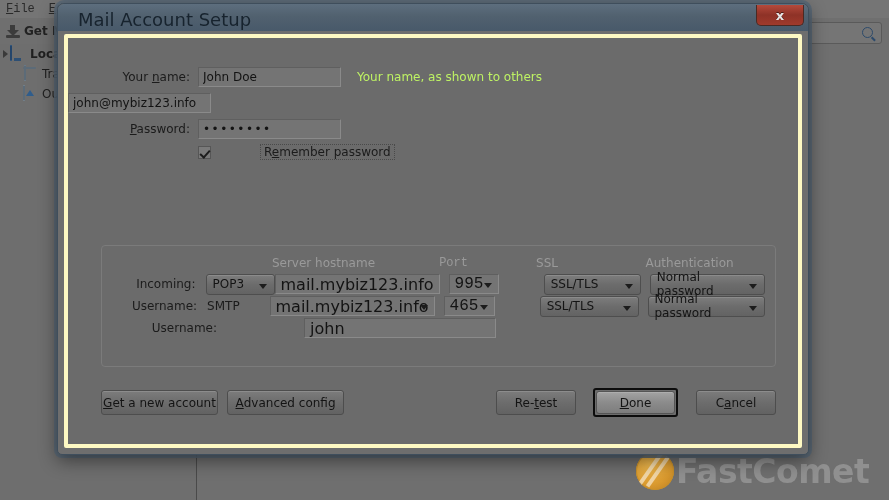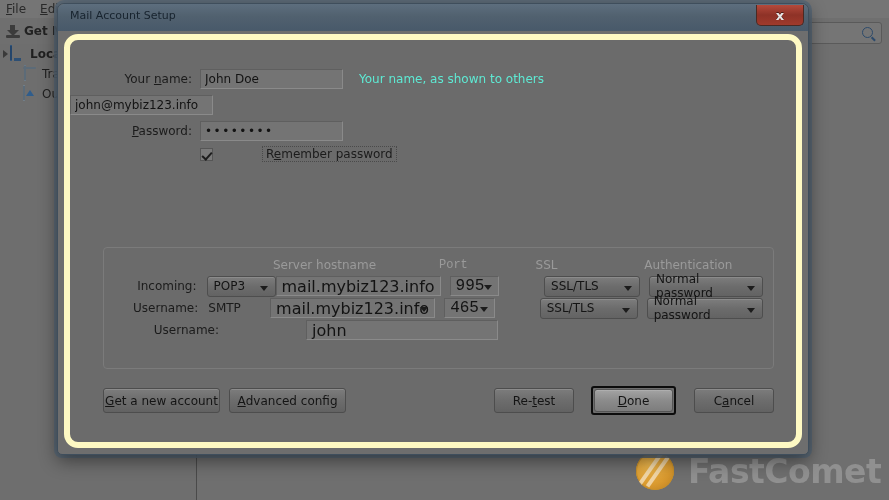--- a/index.html
+++ b/index.html
@@ -30,20 +30,21 @@
     height: 18px;
     background: #757575;
     display: flex;
     align-items: center;
     padding-left: 6px;
     gap: 14px;
   }
   .bg-menu-item {
     font-size: 12px;
     color: #2a2a2a;
+    font-family: Liberation Mono, monospace;
   }
   .bg-menu-item .acc { text-decoration: underline; }
 
   #bg-toolbar {
     position: absolute;
     top: 18px; left: 0; right: 0;
     height: 26px;
     background: #6f6f6f;
     display: flex;
     align-items: center;
@@ -196,21 +197,21 @@
     background: #6f6f6f;
   }
 
   
   #watermark {
     position: absolute;
     left: 636px;
     top: 452px;
     display: flex;
     align-items: center;
-    gap: 14px;
+    gap: 2px;
     pointer-events: none;
   }
   #watermark-logo {
     width: 38px; height: 38px;
     border-radius: 50%;
     background: radial-gradient(circle at 35% 30%, #f0b94e 0%, #d9992e 60%, #b87c21 100%);
     box-shadow: inset 0 0 0 1px #c88f2a;
     position: relative;
     overflow: hidden;
   }
@@ -248,22 +249,22 @@
     overflow: hidden;
   }
   #dialog-titlebar {
     height: 27px;
     background: linear-gradient(to bottom, #5d6e7e 0%, #51616f 45%, #48596a 100%);
     position: relative;
     border-radius: 5px 5px 0 0;
   }
   #dialog-title {
     position: absolute;
-    left: 12px; top: 5px;
-    font-size: 11px;
+    left: 20px; top: 5px;
+    font-size: 18px;
     color: #17232e;
   }
   #dialog-close {
     position: absolute;
     right: 4px; top: 1px;
     width: 46px; height: 20px;
     border-radius: 0 0 5px 5px;
     background: linear-gradient(to bottom, #b44a3c 0%, #8e3227 50%, #a03a2c 100%);
     border: 1px solid #4a2a24;
     border-top: none;
@@ -277,22 +278,22 @@
     font-size: 13px;
     font-weight: bold;
     line-height: 1;
     text-shadow: 0 -1px 0 rgba(0,0,0,0.5);
   }
   #dialog-body {
     position: absolute;
     left: 6px; right: 6px;
     top: 30px; bottom: 6px;
     background: #6b6b6b;
-    border: 6px solid #fef9c3;
-    border-radius: 14px;
+    border: 4px solid #fef9c3;
+    border-radius: 2px;
   }
 
   
   #account-fields {
     position: absolute;
     left: 0; top: 28px;
     width: 100%;
   }
   .field-row {
     display: flex;
@@ -318,21 +319,21 @@
     border-left-color: #5f5f5f;
     font-family: inherit;
     font-size: 12px;
     color: #131313;
     padding: 0 4px;
     outline: none;
   }
   #name-hint {
     margin-left: 16px;
     font-size: 12px;
-    color: #5eead4;
+    color: #bef264;
   }
   #password-dots {
     letter-spacing: 1.5px;
     font-size: 12px;
     line-height: 18px;
   }
   #remember-row {
     display: flex;
     align-items: center;
     margin-top: 2px;

